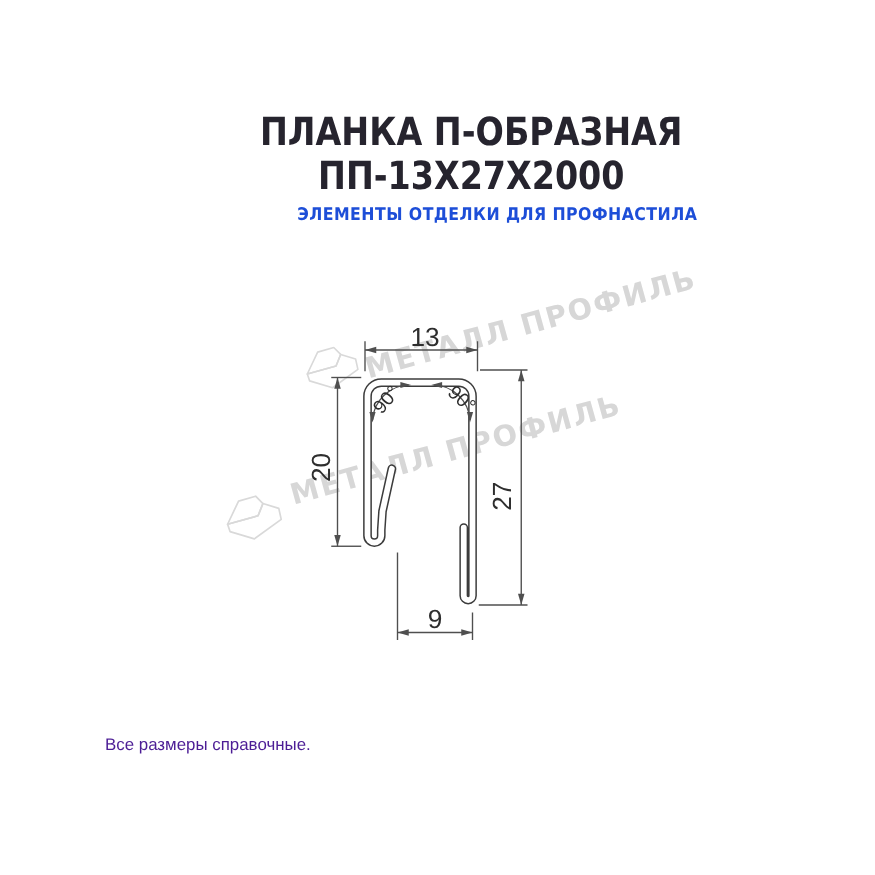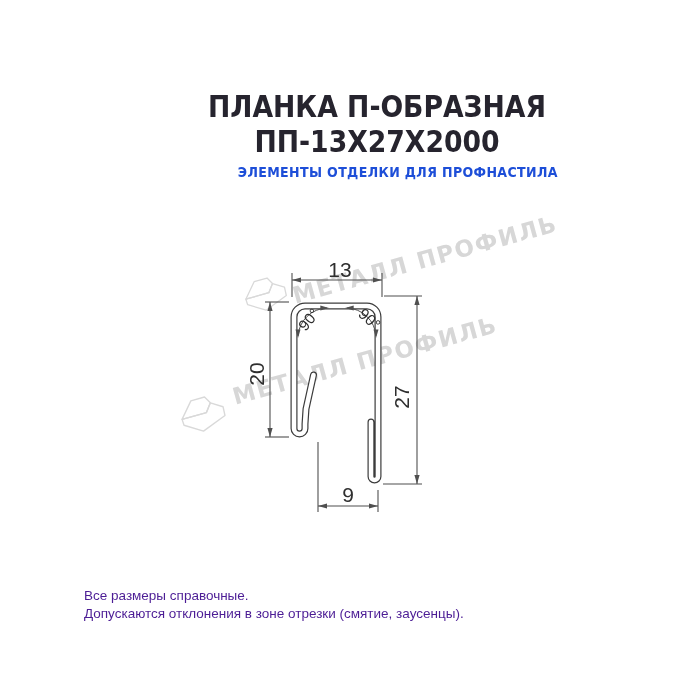--- a/index.html
+++ b/index.html
@@ -121,14 +121,13 @@
   <text class="dim-label" x="340" y="277" text-anchor="middle">13</text>
   <text class="dim-label" transform="translate(264,374) rotate(-90)" text-anchor="middle">20</text>
   <text class="dim-label" transform="translate(409,397) rotate(-90)" text-anchor="middle">27</text>
   <text class="dim-label" x="348" y="502" text-anchor="middle">9</text>
   <text class="angle-label" transform="translate(313,323) rotate(-50)" text-anchor="middle">90°</text>
   <text class="angle-label" transform="translate(366,323) rotate(42)" text-anchor="middle">90°</text>
 </svg>
 
 <div class="abs footer">
   <div>Все размеры справочные.</div>
-  <div>Допускаются отклонения в зоне отрезки (смятие, заусенцы).</div>
 </div>
 
 </body></html>

